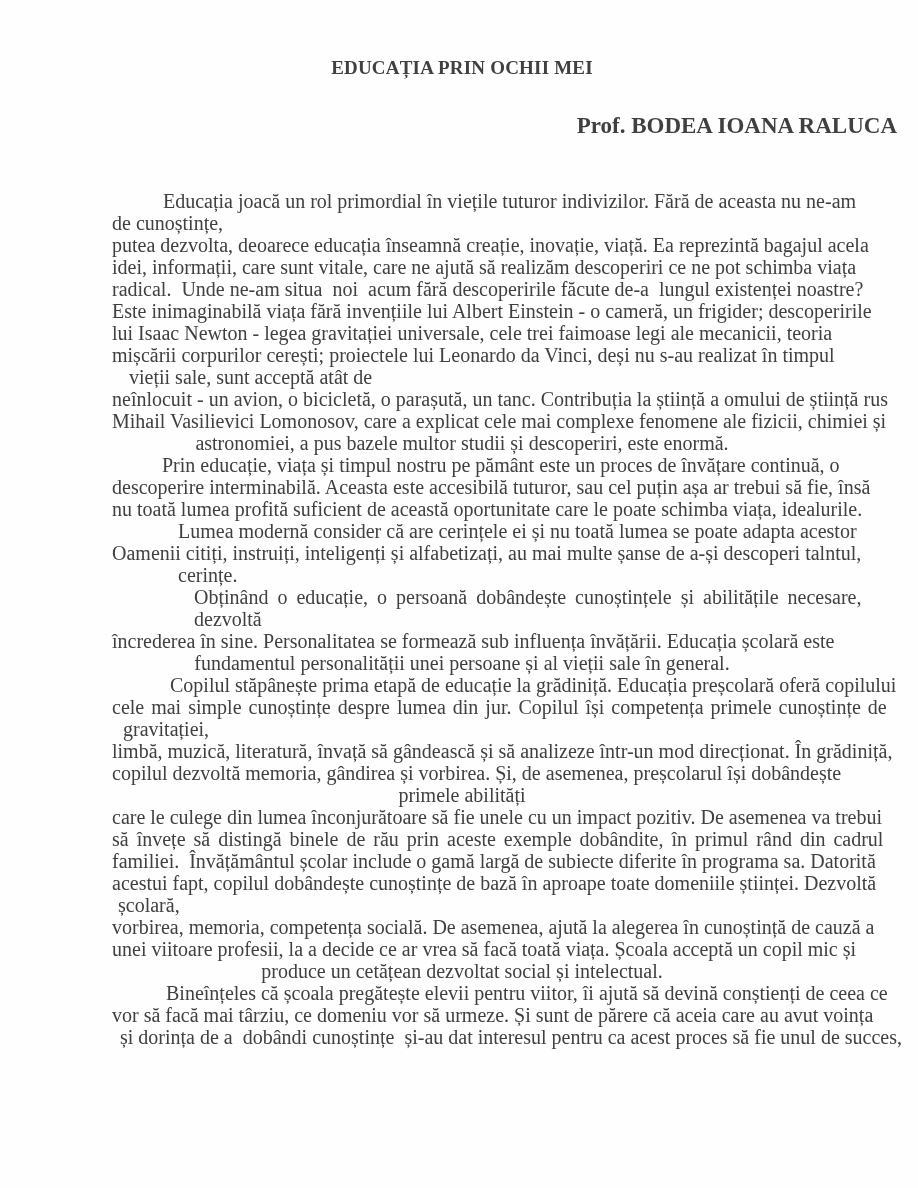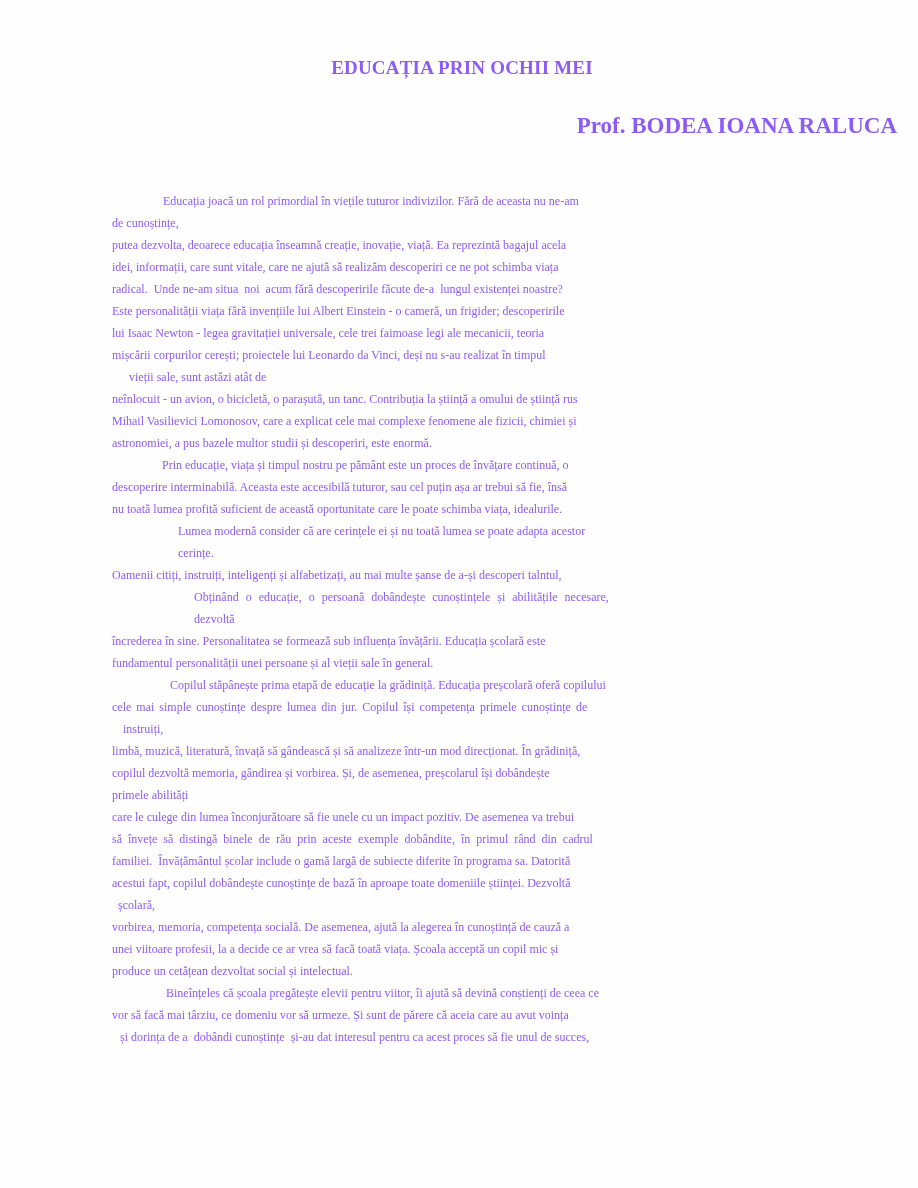--- a/index.html
+++ b/index.html
@@ -6,21 +6,21 @@
     margin: 0;
     padding: 0;
     background: #ffffff;
   }
   .page {
     position: relative;
     width: 918px;
     height: 1188px;
     background: #fefefe;
     font-family: "Liberation Serif", "DejaVu Serif", serif;
-    color: #8b5cf6;
+    color: #404040;
     overflow: hidden;
   }
   .title {
     position: absolute;
     top: 57px;
     left: 112px;
     width: 700px;
     margin: 0;
     text-align: center;
     font-size: 19px;
@@ -38,62 +38,62 @@
     font-size: 23px;
     line-height: 22px;
     font-weight: bold;
     white-space: pre;
   }
   .body-text {
     position: absolute;
     top: 190px;
     left: 112px;
     width: 700px;
-    font-size: 12px;
+    font-size: 20px;
     line-height: 22px;
   }
   .line {
     height: 22px;
     white-space: pre;
   }
   .line.align-left   { text-align: left; }
-  .line.align-center { text-align: left; }
+  .line.align-center { text-align: center; }
 </style>
 </head>
 <body>
 
 <div class="page">
   <h1 class="title">EDUCAȚIA PRIN OCHII MEI</h1>
   <div class="author">Prof. BODEA IOANA RALUCA</div>
   <div class="body-text" id="body-lines">
       <div class="line align-left" style="padding-left: 51px;">Educația joacă un rol primordial în viețile tuturor indivizilor. Fără de aceasta nu ne-am</div>
       <div class="line align-left">de cunoștințe,</div>
       <div class="line align-left">putea dezvolta, deoarece educația înseamnă creație, inovație, viață. Ea reprezintă bagajul acela</div>
       <div class="line align-center">idei, informații, care sunt vitale, care ne ajută să realizăm descoperiri ce ne pot schimba viața</div>
       <div class="line align-center">radical.  Unde ne-am situa  noi  acum fără descoperirile făcute de-a  lungul existenței noastre?</div>
-      <div class="line align-center">Este personalității viața fără invențiile lui Albert Einstein - o cameră, un frigider; descoperirile</div>
+      <div class="line align-center">Este inimaginabilă viața fără invențiile lui Albert Einstein - o cameră, un frigider; descoperirile</div>
       <div class="line align-center">lui Isaac Newton - legea gravitației universale, cele trei faimoase legi ale mecanicii, teoria</div>
       <div class="line align-center">mișcării corpurilor cerești; proiectele lui Leonardo da Vinci, deși nu s-au realizat în timpul</div>
-      <div class="line align-left" style="padding-left: 17px;">vieții sale, sunt astăzi atât de</div>
+      <div class="line align-left" style="padding-left: 17px;">vieții sale, sunt acceptă atât de</div>
       <div class="line align-left">neînlocuit - un avion, o bicicletă, o parașută, un tanc. Contribuția la știință a omului de știință rus</div>
       <div class="line align-left">Mihail Vasilievici Lomonosov, care a explicat cele mai complexe fenomene ale fizicii, chimiei și</div>
       <div class="line align-center">astronomiei, a pus bazele multor studii și descoperiri, este enormă.</div>
       <div class="line align-left" style="padding-left: 50px;">Prin educație, viața și timpul nostru pe pământ este un proces de învățare continuă, o</div>
       <div class="line align-left">descoperire interminabilă. Aceasta este accesibilă tuturor, sau cel puțin așa ar trebui să fie, însă</div>
       <div class="line align-left">nu toată lumea profită suficient de această oportunitate care le poate schimba viața, idealurile.</div>
       <div class="line align-left" style="padding-left: 66px;">Lumea modernă consider că are cerințele ei și nu toată lumea se poate adapta acestor</div>
+      <div class="line align-center">Oamenii citiți, instruiți, inteligenți și alfabetizați, au mai multe șanse de a-și descoperi talntul,</div>
       <div class="line align-left" style="padding-left: 66px;">cerințe.</div>
-      <div class="line align-center">Oamenii citiți, instruiți, inteligenți și alfabetizați, au mai multe șanse de a-și descoperi talntul,</div>
       <div class="line align-left" style="padding-left: 82px; word-spacing: 4px;">Obținând o educație, o persoană dobândește cunoștințele și abilitățile necesare,</div>
       <div class="line align-left" style="padding-left: 82px;">dezvoltă</div>
       <div class="line align-center">încrederea în sine. Personalitatea se formează sub influența învățării. Educația școlară este</div>
       <div class="line align-center">fundamentul personalității unei persoane și al vieții sale în general.</div>
       <div class="line align-left" style="padding-left: 58px;">Copilul stăpânește prima etapă de educație la grădiniță. Educația preșcolară oferă copilului</div>
       <div class="line align-center" style="word-spacing: 2px;">cele mai simple cunoștințe despre lumea din jur. Copilul își competența primele cunoștințe de</div>
-      <div class="line align-left" style="padding-left: 11px;">instruiți,</div>
+      <div class="line align-left" style="padding-left: 11px;">gravitației,</div>
       <div class="line align-left">limbă, muzică, literatură, învață să gândească și să analizeze într-un mod direcționat. În grădiniță,</div>
       <div class="line align-center">copilul dezvoltă memoria, gândirea și vorbirea. Și, de asemenea, preșcolarul își dobândește</div>
       <div class="line align-center">primele abilități</div>
       <div class="line align-center">care le culege din lumea înconjurătoare să fie unele cu un impact pozitiv. De asemenea va trebui</div>
       <div class="line align-center" style="word-spacing: 3px;">să învețe să distingă binele de rău prin aceste exemple dobândite, în primul rând din cadrul</div>
       <div class="line align-center">familiei.  Învățământul școlar include o gamă largă de subiecte diferite în programa sa. Datorită</div>
       <div class="line align-center">acestui fapt, copilul dobândește cunoștințe de bază în aproape toate domeniile științei. Dezvoltă</div>
       <div class="line align-left" style="padding-left: 6px;">școlară,</div>
       <div class="line align-center">vorbirea, memoria, competența socială. De asemenea, ajută la alegerea în cunoștință de cauză a</div>
       <div class="line align-center">unei viitoare profesii, la a decide ce ar vrea să facă toată viața. Școala acceptă un copil mic și</div>

